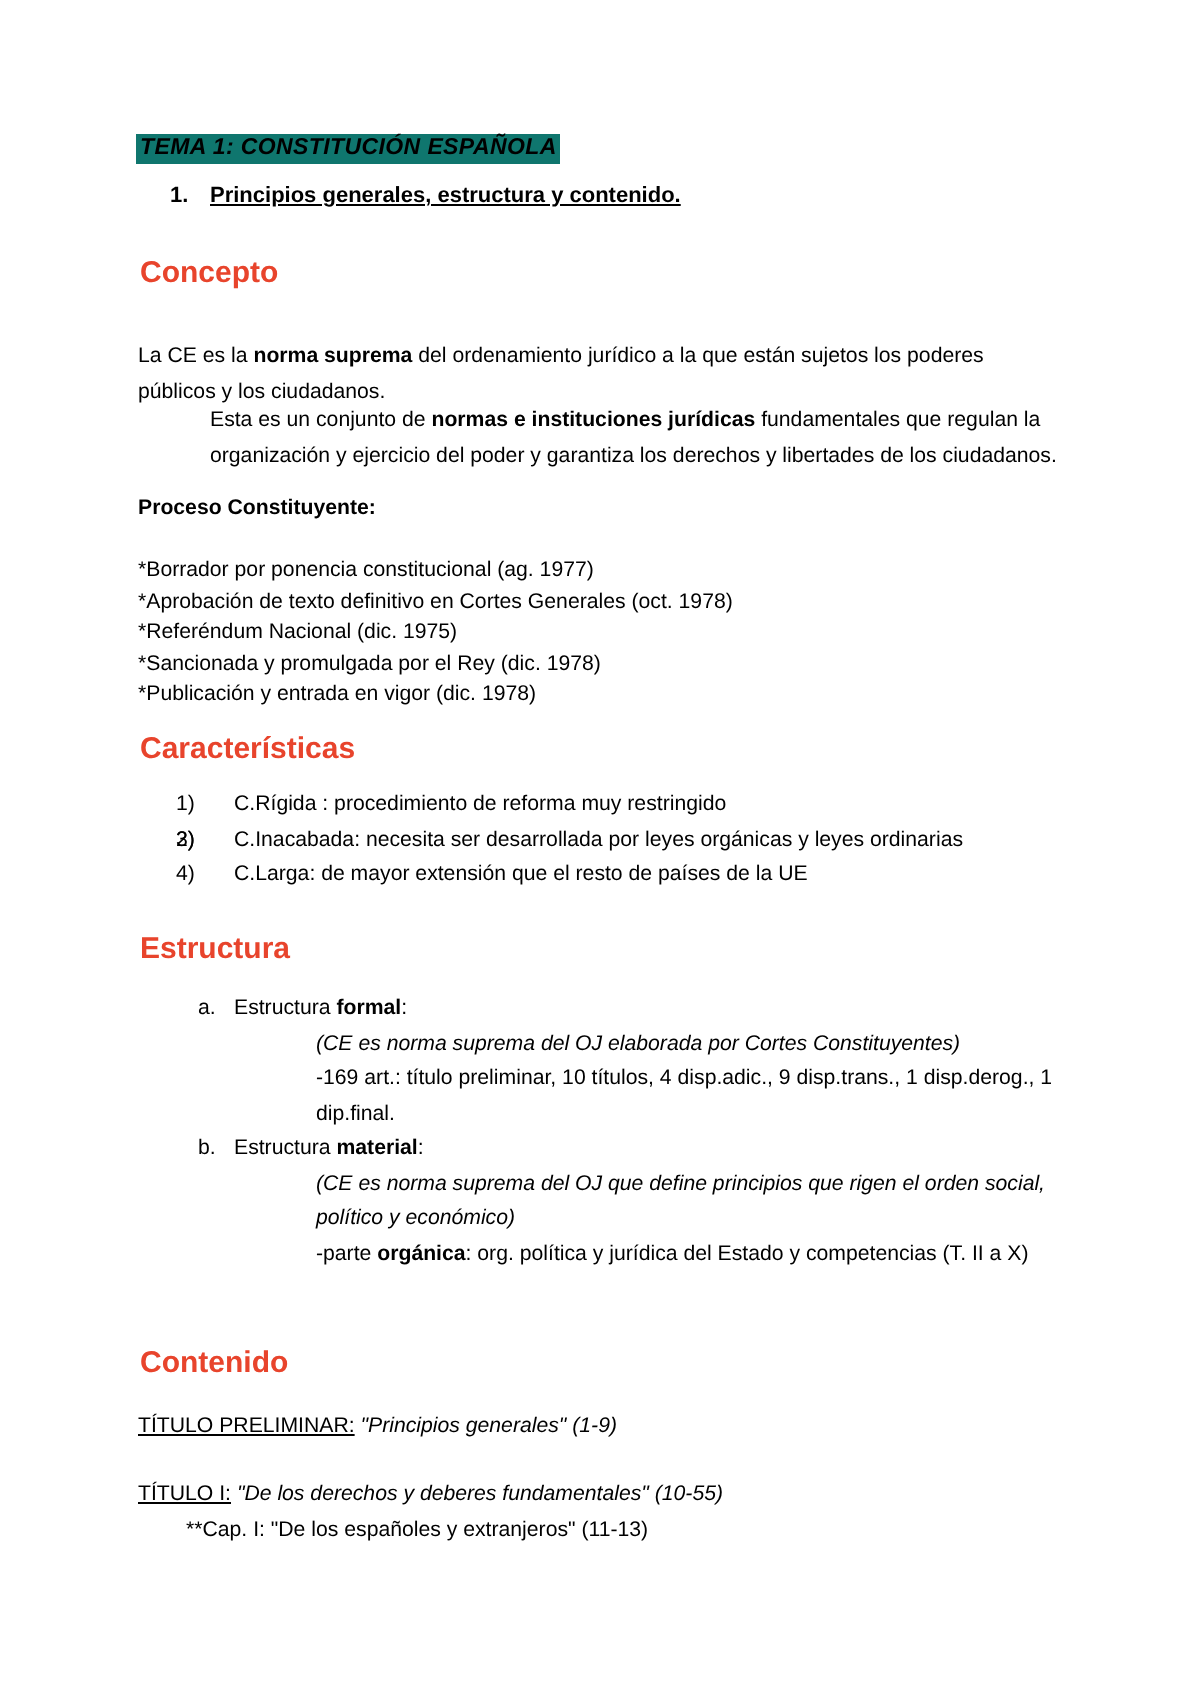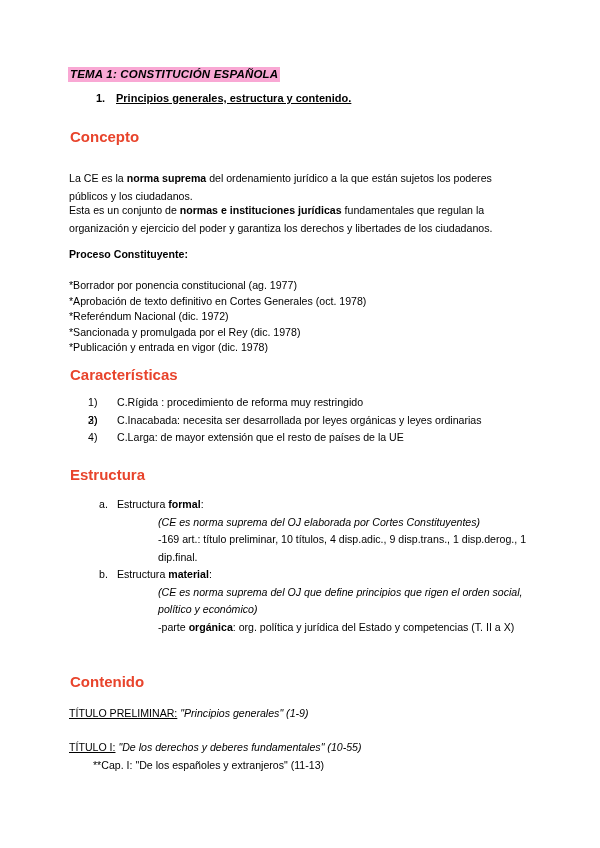--- a/index.html
+++ b/index.html
@@ -25,34 +25,34 @@
   }
 
   
   .doc-title-row {
     position: absolute;
     left: 68px;
     top: 64px;
   }
   .doc-title {
     display: inline;
-    background: #f9a8d4;
+    background: #0f766e;
     font-weight: bold;
     font-style: italic;
     font-size: 11.5px;
     letter-spacing: 0.2px;
     line-height: 17px;
     padding: 1px 2px 2px 2px;
     white-space: nowrap;
   }
 
   
   .main-heading {
     position: absolute;
-    left: 96px;
+    left: 85px;
     top: 92px;
     font-size: 11px;
     font-weight: bold;
     white-space: nowrap;
   }
   .main-heading .num {
     display: inline-block;
     width: 20px;
   }
   .main-heading .txt {
@@ -158,30 +158,30 @@
   <div class="main-heading">
     <span class="num">1.</span><span class="txt">Principios generales, estructura y contenido.</span>
   </div>
 
   <div class="sec-head" style="top:128px;">Concepto</div>
 
   <div class="body-block" style="top:170px;">
     <span>La CE es la </span><b>norma suprema</b><span> del ordenamiento jurídico a la que están sujetos los poderes públicos y los ciudadanos.</span>
   </div>
 
-  <div class="body-block" style="top:202px;">
+  <div class="body-block" style="top:202px;margin-left:36px;">
     <span>Esta es un conjunto de </span><b>normas e instituciones jurídicas</b><span> fundamentales que regulan la organización y ejercicio del poder y garantiza los derechos y libertades de los ciudadanos.</span>
   </div>
 
   <div class="body-block" style="top:246px;font-weight:bold;">Proceso Constituyente:</div>
 
   <div class="body-block tight" style="top:278px;">
     <div>*Borrador por ponencia constitucional (ag. 1977)</div>
     <div>*Aprobación de texto definitivo en Cortes Generales (oct. 1978)</div>
-    <div>*Referéndum Nacional (dic. 1972)</div>
+    <div>*Referéndum Nacional (dic. 1975)</div>
     <div>*Sancionada y promulgada por el Rey (dic. 1978)</div>
     <div>*Publicación y entrada en vigor (dic. 1978)</div>
   </div>
 
   <div class="sec-head" style="top:366px;">Características</div>
 
   <div class="numlist" style="top:394px;">
     <div class="row">
       <span class="marker">1)</span>
       <span>C.Rígida : procedimiento de reforma muy restringido</span>

